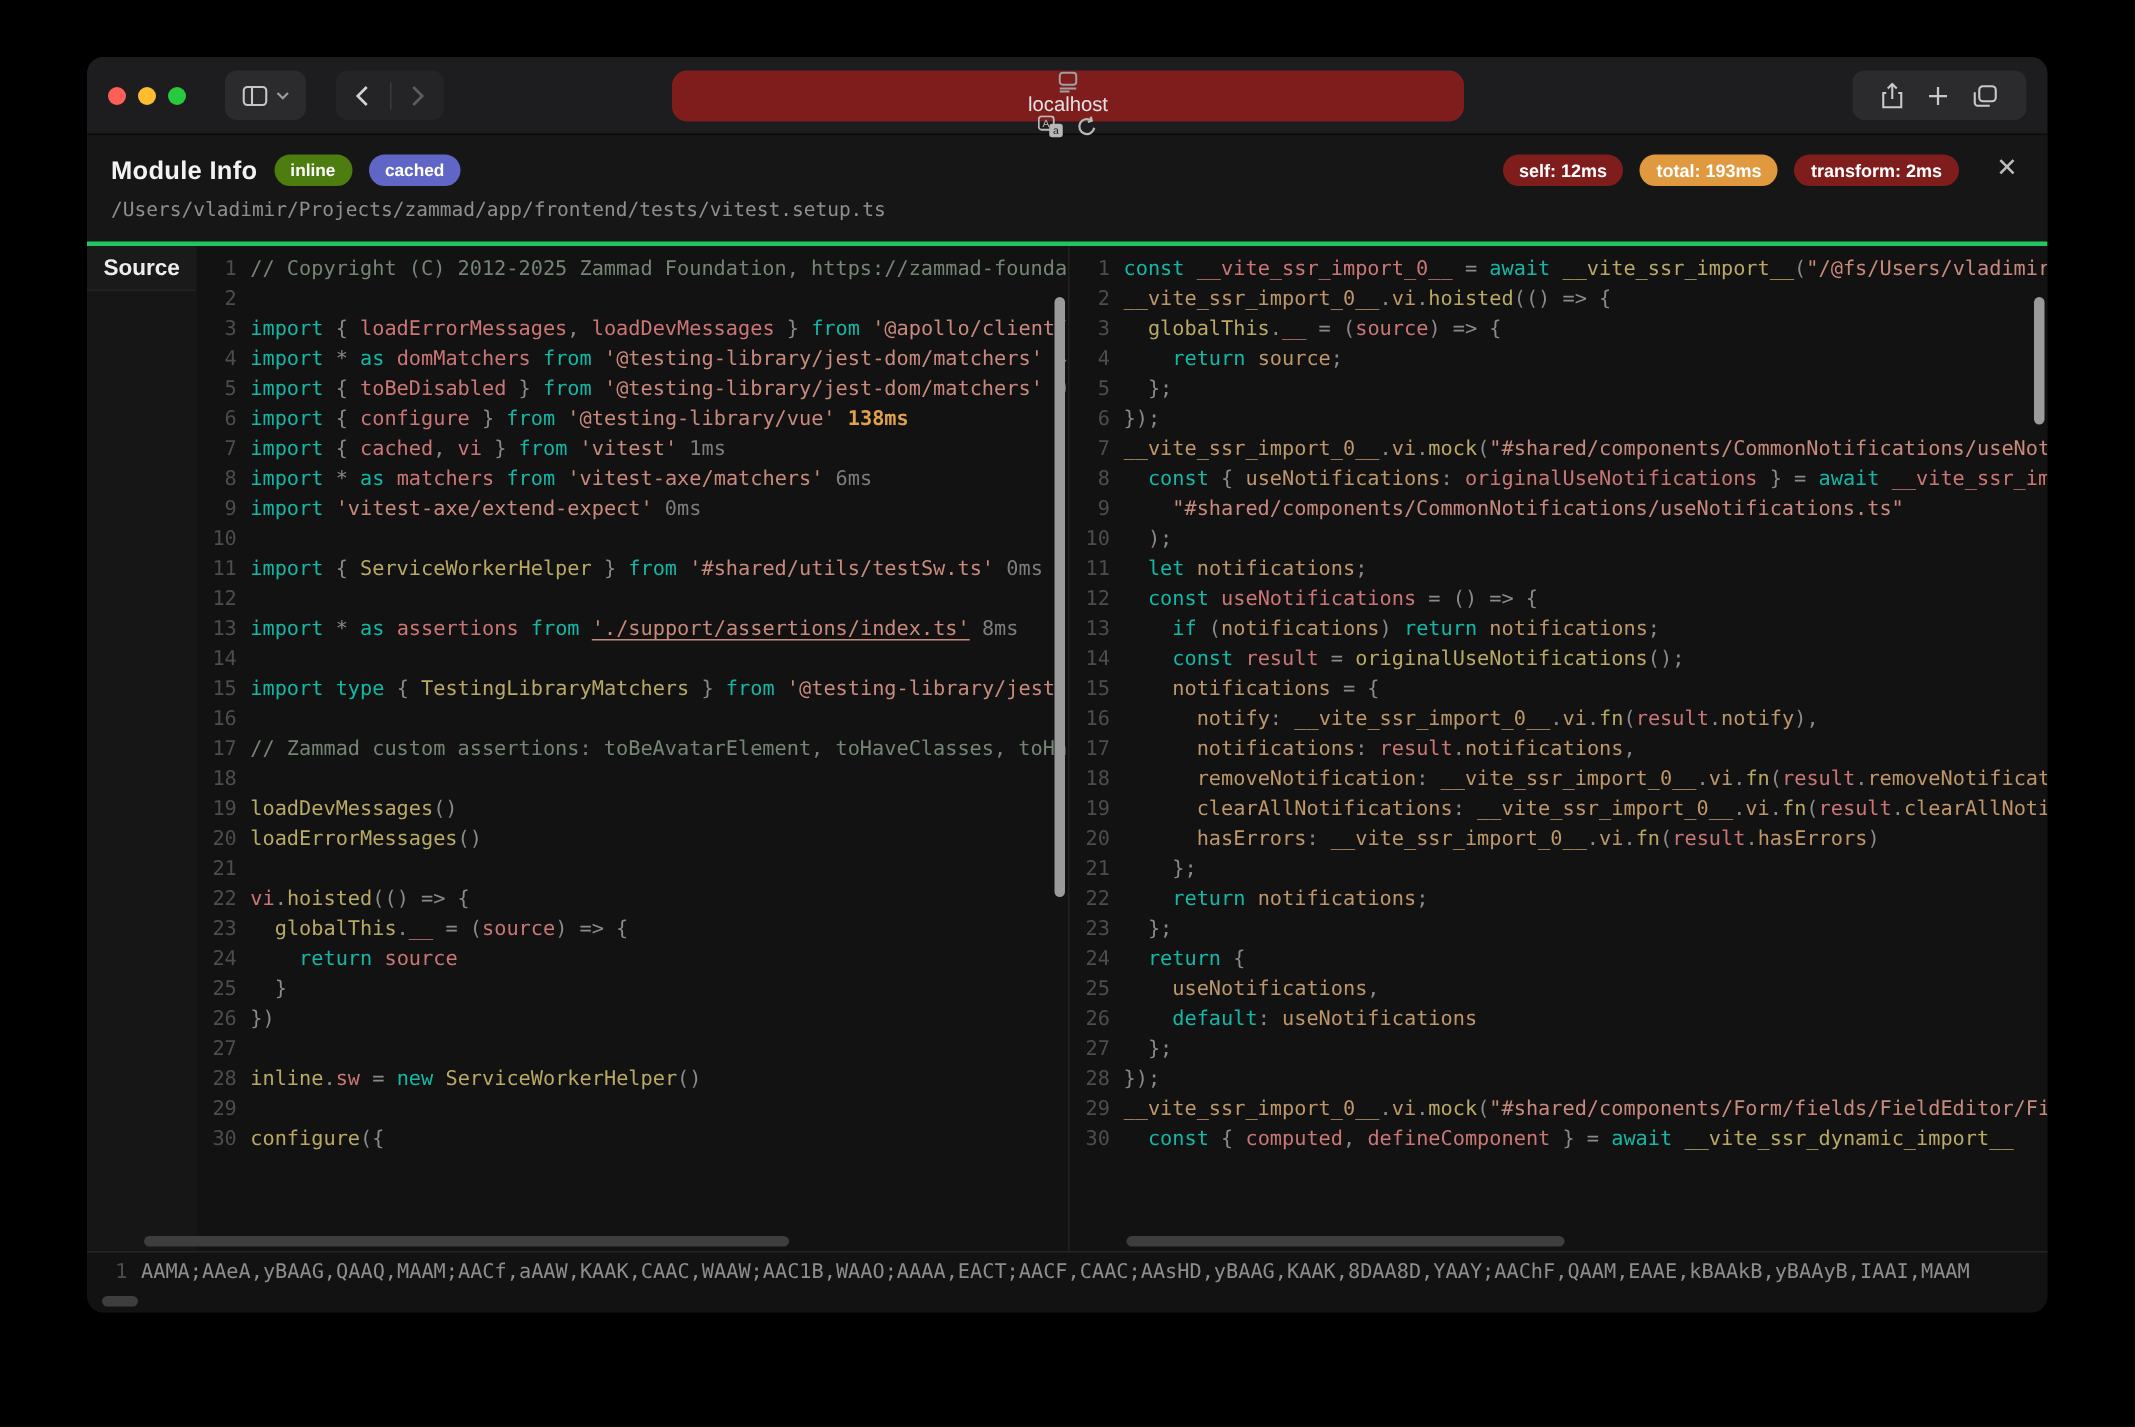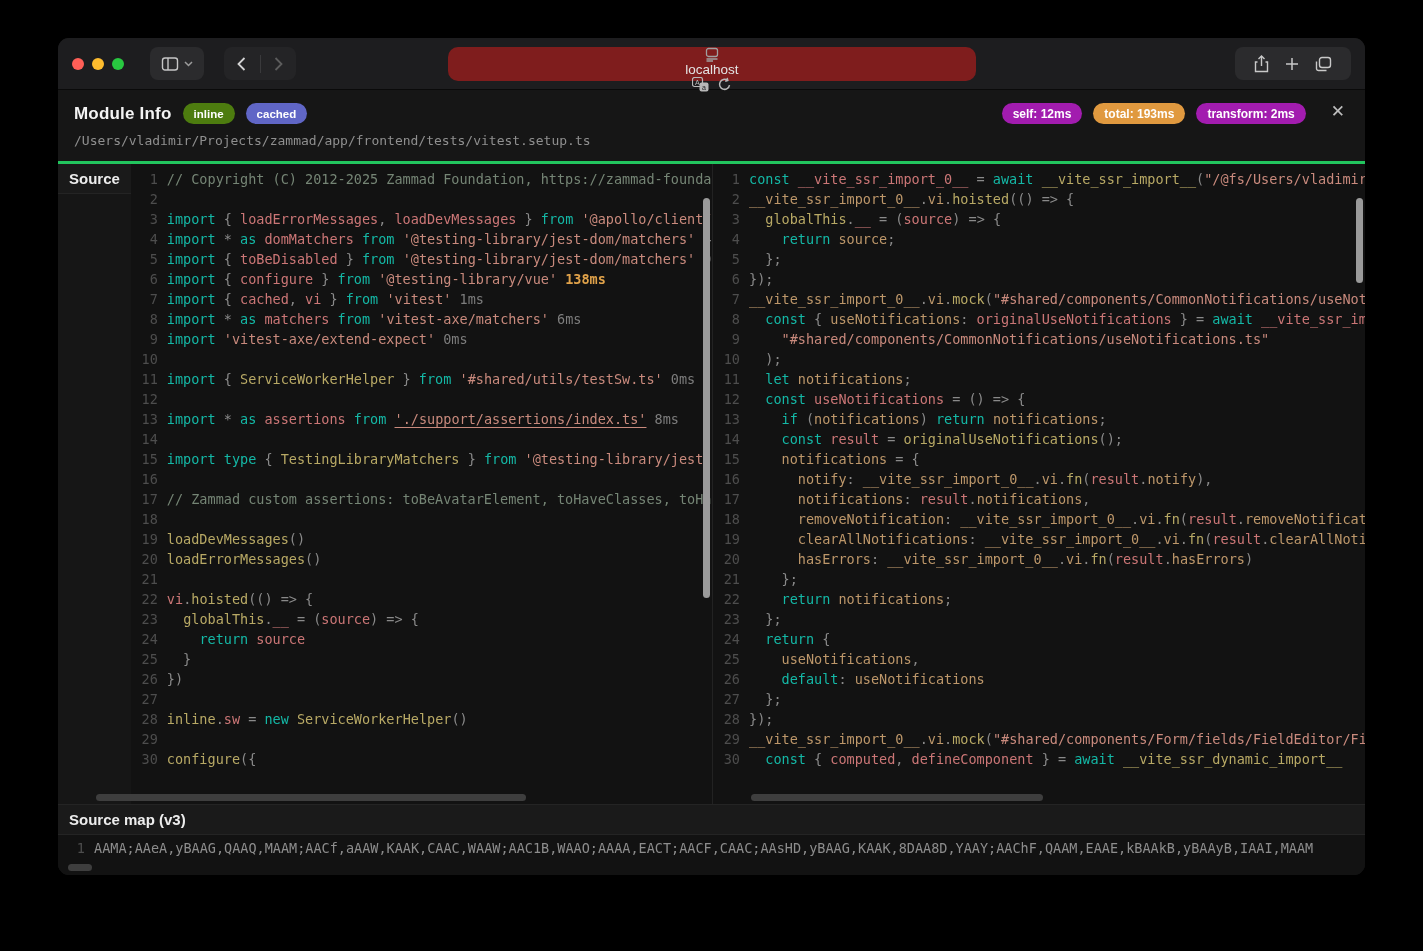--- a/index.html
+++ b/index.html
@@ -43,21 +43,21 @@
   .modtitle { font-size:17px; font-weight:bold; color:#f3f3f3; letter-spacing:.2px; }
   .badge {
     height:21px; border-radius:11px; padding:0 11px; font-size:11.5px; font-weight:bold;
     color:#fff; display:flex; align-items:center;
   }
   .badge.inline { background:#4d7c0f; }
   .badge.cached { background:#6066c6; }
   .spacer { flex:1; }
   .tbadge {
     height:21px; border-radius:11px; padding:0 11px; font-size:12px; font-weight:bold;
-    color:#fff; display:flex; align-items:center; background:#a21caf;
+    color:#fff; display:flex; align-items:center; background:#7f1d1d;
   }
   .tbadge.total { background:#e0993f; }
   .closebtn { margin-left:14px; margin-right:4px; color:#bdbdbd; font-size:17px; line-height:1; align-self:flex-start; cursor:default; }
   .modpath { margin-top:9px; font-family:"DejaVu Sans Mono", monospace; font-size:13px; color:#8f8f8f; }
   
   .panels { flex:1; min-height:0; display:flex; }
   .panel { position:relative; overflow:hidden; display:flex; flex-direction:row; }
   .panel.source { width:655px; flex:0 0 auto; border-right:1px solid #222; }
   .panel.transformed { flex:1; }
   .phead {
@@ -266,21 +266,20 @@
           <div class="code-row"><span class="ln">28</span><span class="lc"><span class="tok-p">});</span></span></div>
           <div class="code-row"><span class="ln">29</span><span class="lc"><span class="tok-t">__vite_ssr_import_0__</span><span class="tok-p">.</span><span class="tok-t">vi</span><span class="tok-p">.</span><span class="tok-f">mock</span><span class="tok-p">(</span><span class="tok-s">"#shared/components/Form/fields/FieldEditor/FieldEditor.vue"</span></span></div>
           <div class="code-row"><span class="ln">30</span><span class="lc"><span class="tok-p">  </span><span class="tok-k">const</span><span class="tok-p"> { </span><span class="tok-v">computed</span><span class="tok-p">, </span><span class="tok-v">defineComponent</span><span class="tok-p"> } = </span><span class="tok-k">await</span><span class="tok-p"> </span><span class="tok-f">__vite_ssr_dynamic_import__</span></span></div>
         </div>
       <div class="vthumb trf"></div>
       <div class="hthumb trf"></div>
     </div>
   </div>
 
   <div class="smap">
-    <div class="smap-head">Source map (v3)</div>
     <div class="smap-row">
       <span class="ln">1</span>
       <span class="map">AAMA;AAeA,yBAAG,QAAQ,MAAM;AACf,aAAW,KAAK,CAAC,WAAW;AAC1B,WAAO;AAAA,EACT;AACF,CAAC;AAsHD,yBAAG,KAAK,8DAA8D,YAAY;AAChF,QAAM,EAAE,kBAAkB,yBAAyB,IAAI,MAAM</span>
     </div>
     <div class="smap-bottom">
       <div class="hthumb map"></div>
     </div>
   </div>
 
 </div>

